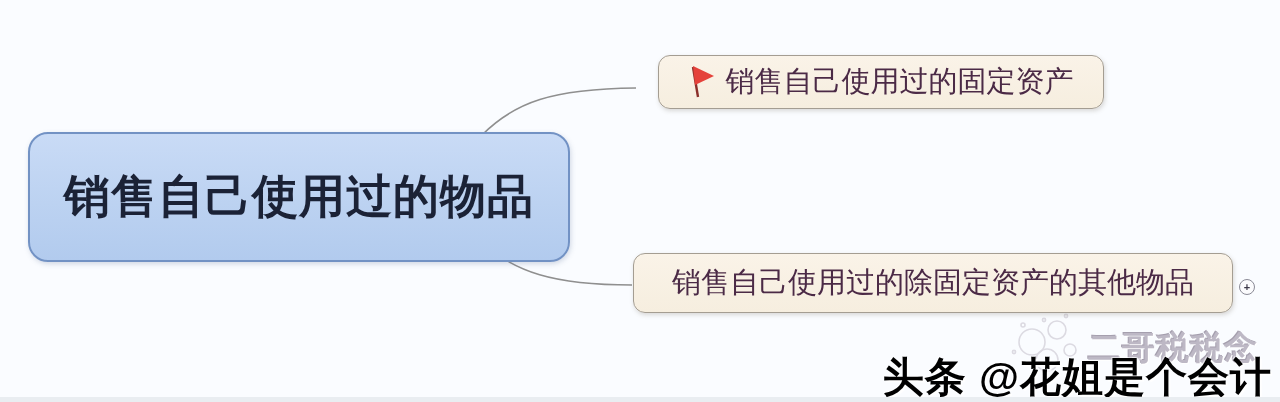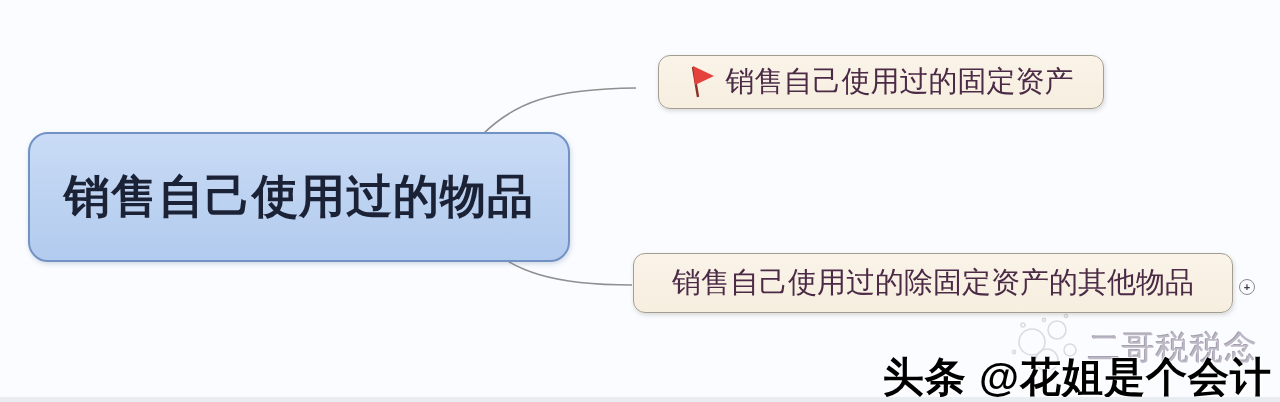--- a/index.html
+++ b/index.html
@@ -81,21 +81,21 @@
     font-size: 11px;
     line-height: 1;
     color: #3c3848;
     font-weight: bold;
     cursor: pointer;
   }
   .watermark-text {
     position: absolute;
     left: 1088px; top: 326px;
     font-size: 33px;
-    font-weight: normal;
+    font-weight: bold;
     letter-spacing: 1px;
     color: #bdb8c5;
     text-shadow: 1px 1px 0 #ffffff, -1px -1px 0 #a59fae;
     white-space: nowrap;
   }
   .footer-credit {
     position: absolute;
     right: 8px; top: 350px;
     font-size: 41px;
     font-weight: bold;

